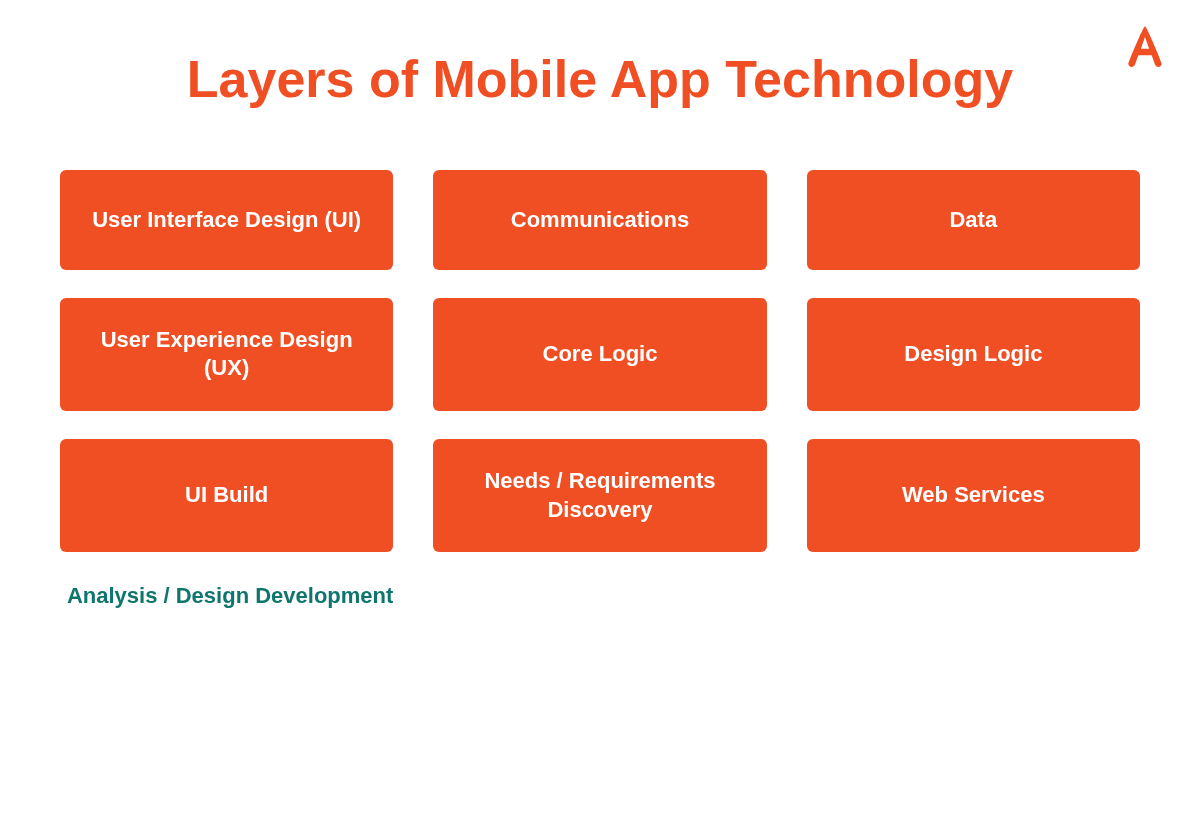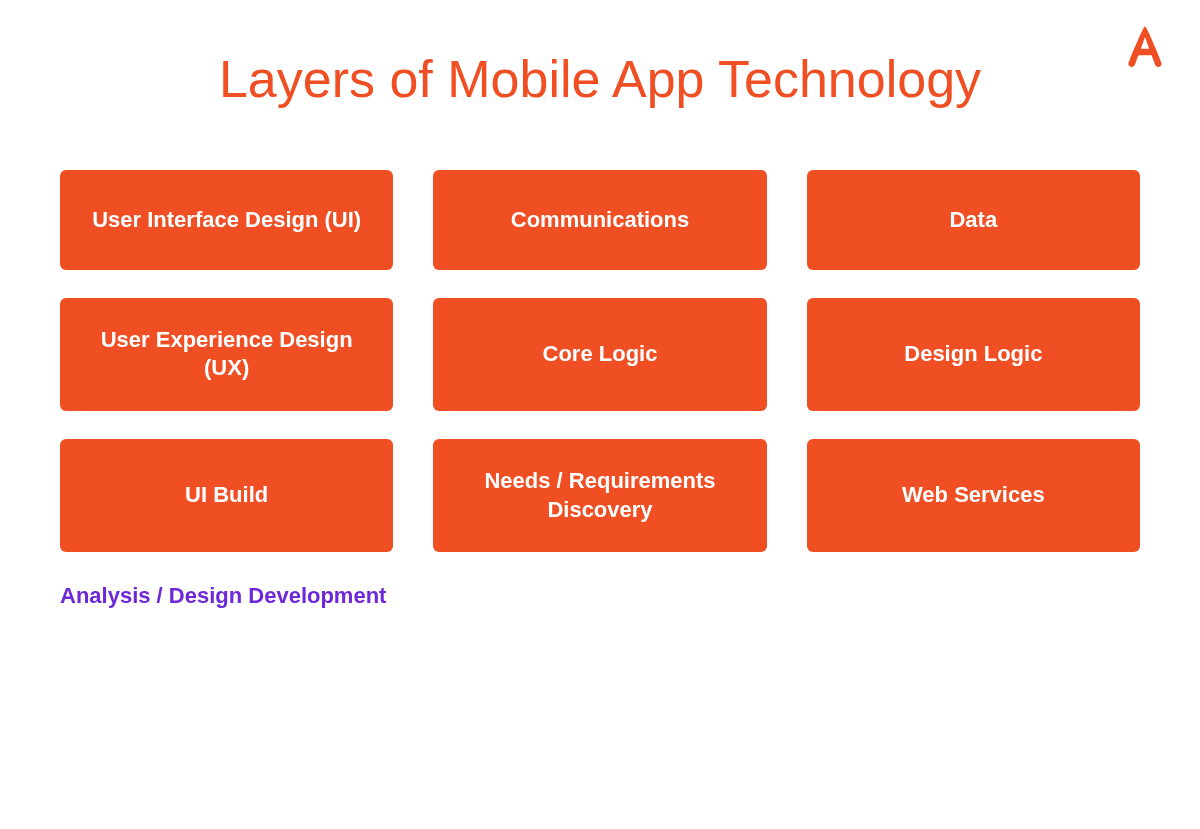--- a/index.html
+++ b/index.html
@@ -28,21 +28,21 @@
       position: absolute;
       top: 22px;
       right: 30px;
       width: 50px;
       height: 50px;
     }
 
     .page-title {
       text-align: center;
       font-size: 52px;
-      font-weight: 400;
+      font-weight: 700;
       color: #f04e23;
       margin-top: 20px;
       margin-bottom: 60px;
       line-height: 1.15;
     }
 
     .grid-container {
       display: grid;
       grid-template-columns: repeat(3, 1fr);
       gap: 28px 40px;
@@ -68,24 +68,24 @@
     }
 
     .footer-labels {
       display: grid;
       grid-template-columns: repeat(3, 1fr);
       gap: 0 40px;
       margin-top: 18px;
     }
 
     .footer-label {
-      text-align: left;
+      text-align: right;
       font-size: 22px;
       font-weight: 900;
-      color: #6d28d9;
+      color: #0f766e;
       line-height: 1.3;
     }
   </style>
 </head>
 <body>
 
 <div class="page-container">
 
   <div class="logo">
     <svg viewBox="0 0 60 60" xmlns="http://www.w3.org/2000/svg" width="50" height="50">

